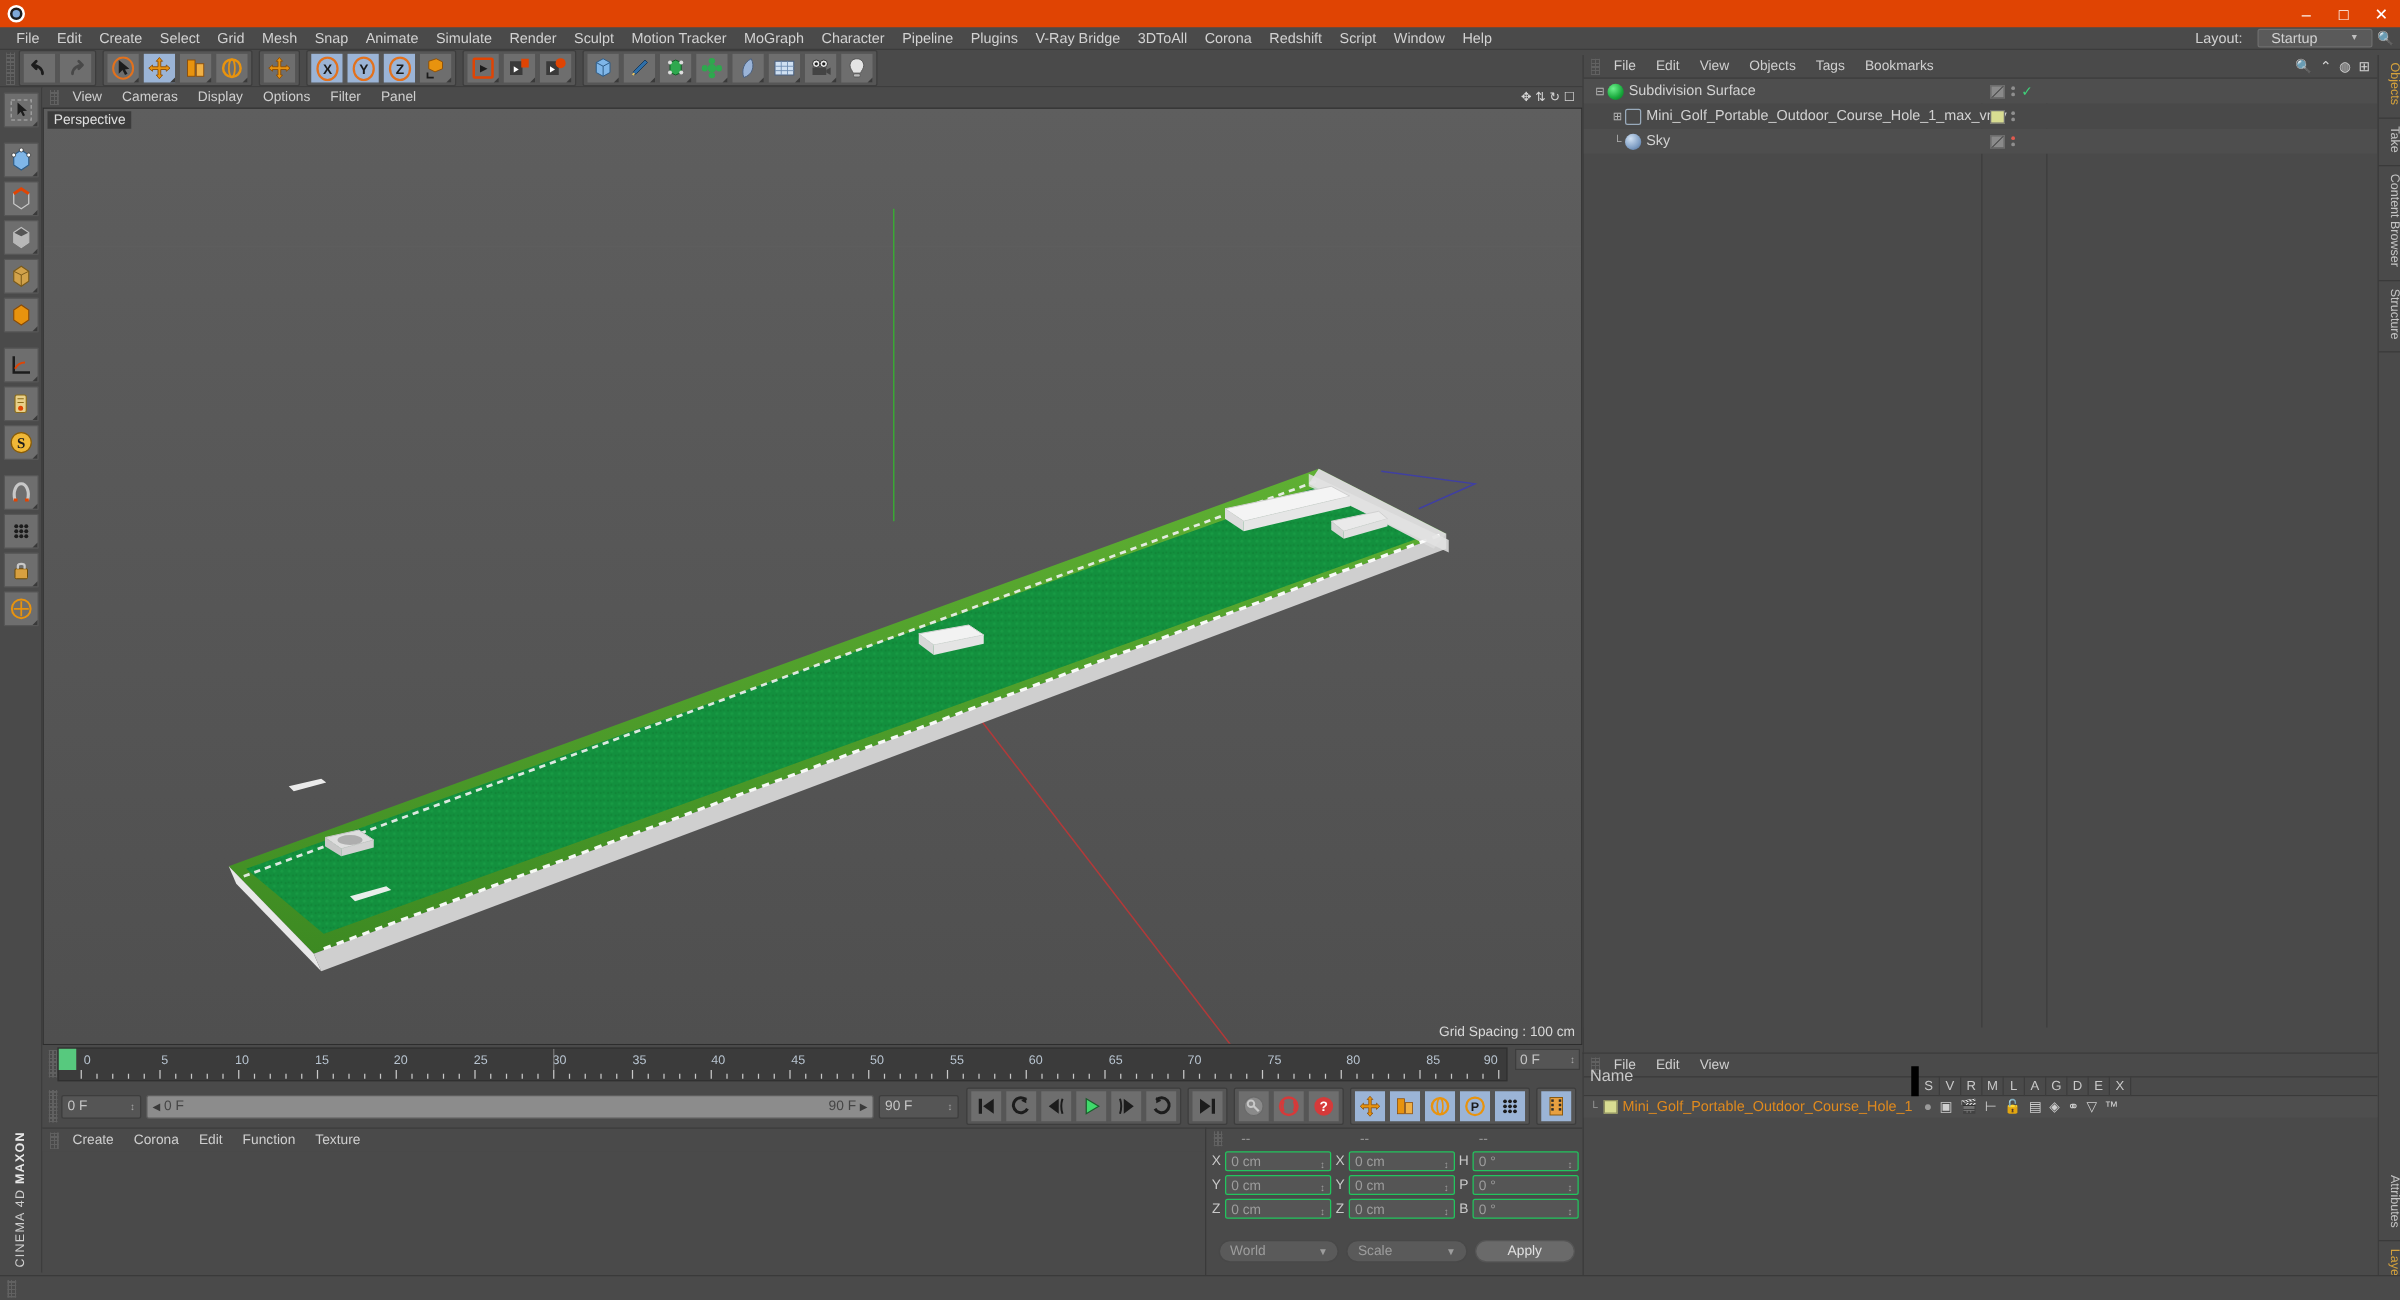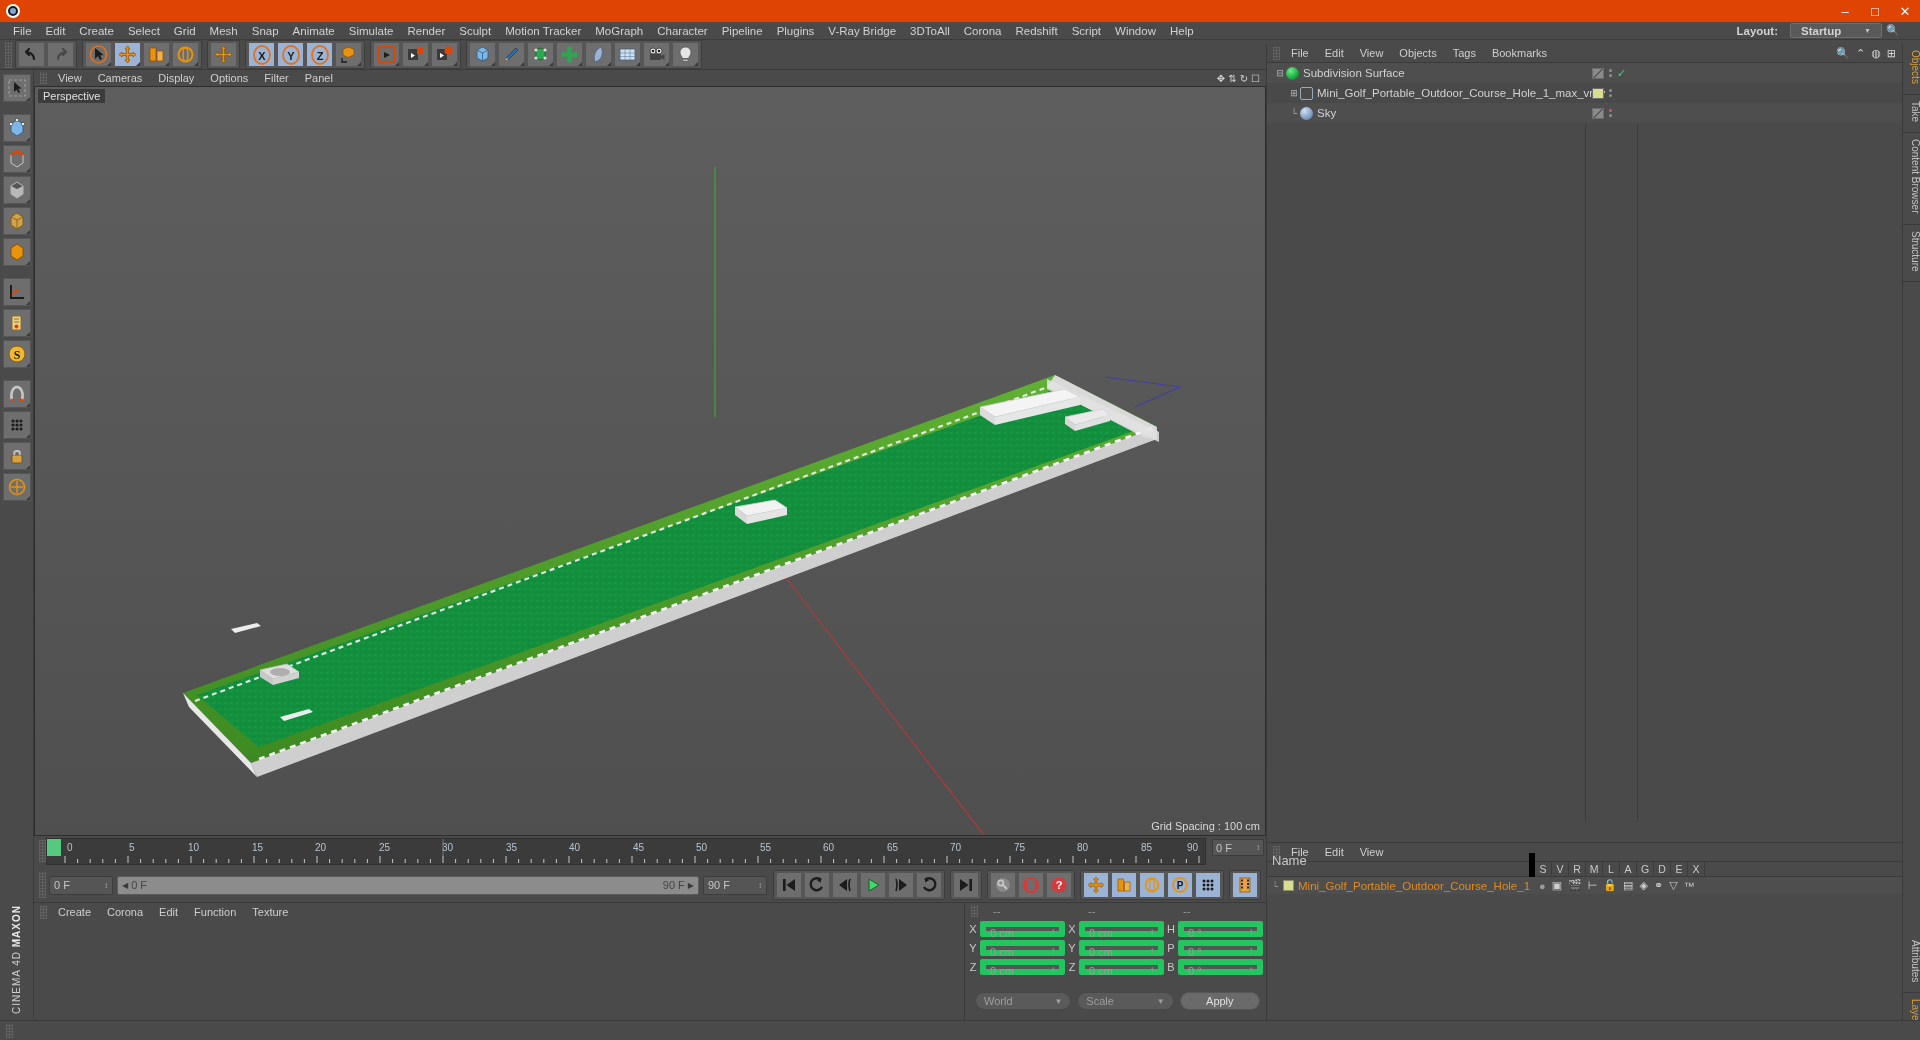--- a/index.html
+++ b/index.html
@@ -14,21 +14,21 @@
      border-radius:50%;background:#7ea8d8;}
   #title-text{ color:#ffffff; font-size:12.5px; white-space:nowrap; }
   #win-btns{ margin-left:auto; display:flex; height:22px; }
   #win-btns div{ width:30px;height:22px;display:flex;align-items:center;justify-content:center;
      color:#fff;font-size:13px;}
 
   
   #menubar{ height:18px; background:#4a4a4a; display:flex; align-items:center; padding-left:6px;
      border-bottom:1px solid #3c3c3c;}
   #menubar span{ padding:0 7px; font-size:11.5px; color:#d2d2d2; line-height:18px; white-space:nowrap;}
-  #layout-box{ margin-left:auto; display:flex; align-items:center; padding-right:20px;font-weight:bold; }
+  #layout-box{ margin-left:auto; display:flex; align-items:center; padding-right:4px; }
   #layout-box .lbl{ color:#d2d2d2; font-size:11.5px; margin-right:5px; }
   #layout-select{ width:92px;height:15px;background:#5a5a5a;border:1px solid #6e6e6e;border-radius:2px;
      display:flex;align-items:center;padding:0 3px;font-size:11px;color:#e2e2e2;}
   #layout-select .arr{ margin-left:auto;font-size:7px;color:#c0c0c0;}
   .mag-ic{ width:14px;height:15px;display:flex;align-items:center;justify-content:center;margin-left:4px;
      color:#cfcfcf;font-size:11px;}
 
   
   #maintoolbar{ height:30px; background:#4a4a4a; display:flex; align-items:center; padding-left:2px;
      border-bottom:1px solid #3a3a3a; }
@@ -151,22 +151,22 @@
 
   
   #coords{ position:absolute; left:964px; top:902px; width:302px; height:118px; background:#4a4a4a;
      border-left:1px solid #3a3a3a; border-top:1px solid #3a3a3a;}
   #coords .hdr{ height:16px; display:flex; align-items:center; padding-left:3px; font-size:11px;
      color:#9a9a9a;}
   #coords .hdr .h3{ display:flex; width:100%; }
   #coords .hdr .h3 span{ flex:1; text-align:left; padding-left:12px;}
   .crow{ display:flex; align-items:center; height:18px; margin:1px 3px; gap:2px;}
   .clabel{ width:10px; font-size:11px; color:#c9c9c9; text-align:center; flex:none;}
-  .cfield{ flex:1; height:16px; background:#555; border:6px solid #22c55e; display:flex;
-     align-items:flex-start; padding:0 4px; font-size:11px; color:#9d9d9d; border-radius:2px;}
+  .cfield{ flex:1; height:16px; background:#555; border:1px solid #22c55e; display:flex;
+     align-items:flex-end; padding:0 4px; font-size:11px; color:#9d9d9d; border-radius:2px;}
   .cfield .sp{ margin-left:auto; font-size:8px; color:#a0a0a0;}
   .cbot{ display:flex; gap:6px; margin:16px 6px 0 10px; align-items:center;}
   .csel{ flex:1; height:18px; background:#5a5a5a; border:1px solid #484848; border-radius:9px;
      display:flex; align-items:center; padding:0 8px; font-size:11px; color:#9d9d9d;}
   .csel .arr{ margin-left:auto; font-size:8px;}
   .cbtn{ flex:1; height:18px; background:#6a6a6a; border:1px solid #555; border-radius:9px;
      display:flex; align-items:center; justify-content:center; font-size:11px; color:#e0e0e0;}
 
   
   #attrs{ position:absolute; left:1266px; top:842px; width:636px; height:178px; background:#4a4a4a;

